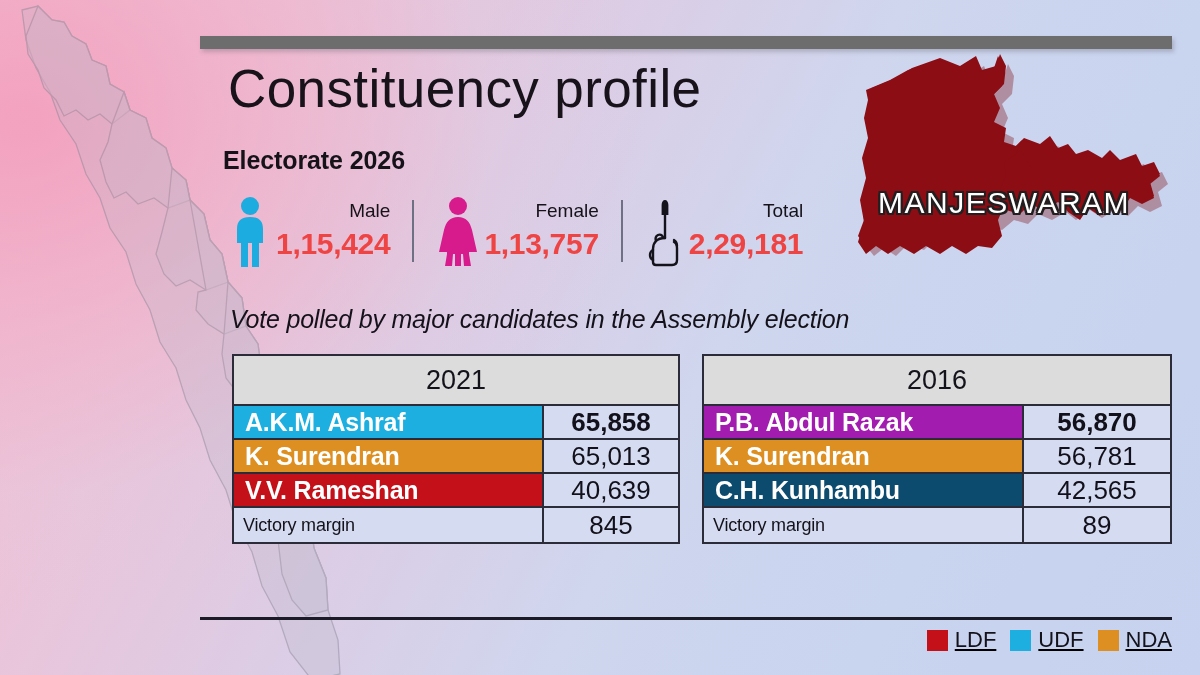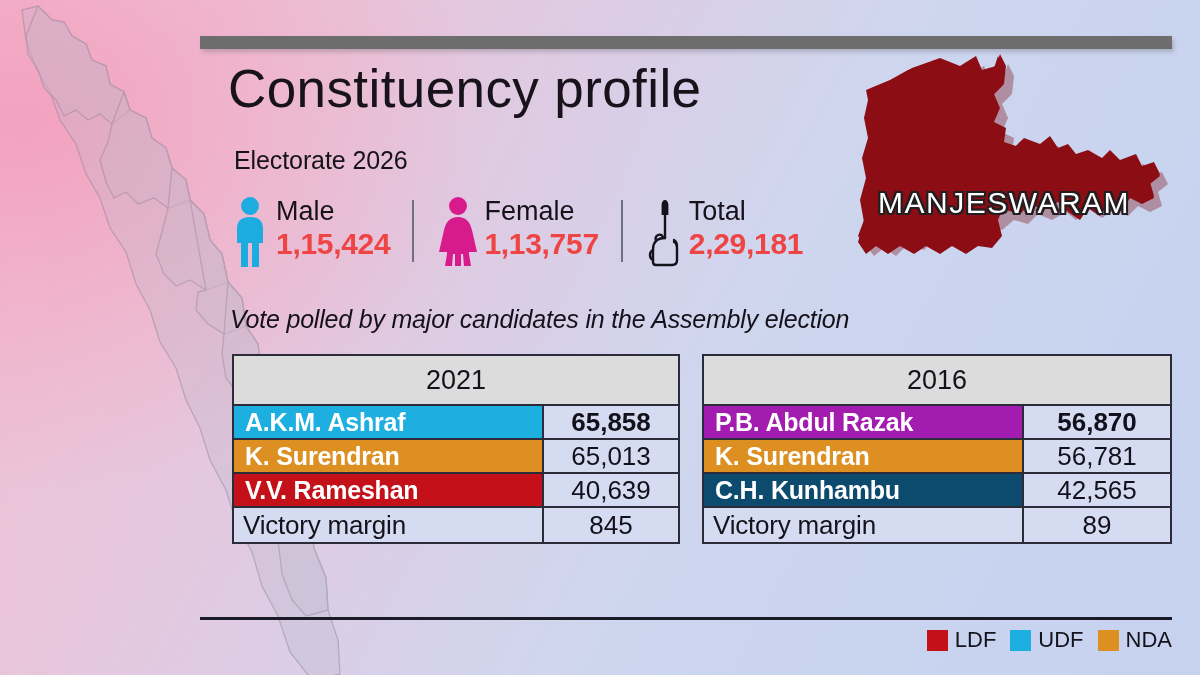--- a/index.html
+++ b/index.html
@@ -28,28 +28,28 @@
 
   
   #title {
     position:absolute; left:228px; top:58px;
     font-size:53px; font-weight:300; letter-spacing:0.4px;
     color:#18121b; white-space:nowrap;
   }
 
   
   #electorate-label {
-    position:absolute; left:234px; top:146px;
-    font-size:25px; font-weight:normal; color:#15121a; letter-spacing:-0.1px;
+    position:absolute; left:223px; top:146px;
+    font-size:25px; font-weight:bold; color:#15121a; letter-spacing:-0.1px;
   }
   #stats { position:absolute; left:228px; top:196px; display:flex; align-items:flex-start; }
   .stat { display:flex; align-items:flex-start; }
   .stat-ico { width:44px; height:72px; flex:0 0 44px; position:relative; }
   .stat-txt { margin-left:4px; display:flex; flex-direction:column; }
-  .stat-name { font-size:27px; font-weight:400; color:#16121a; line-height:30px; }
+  .stat-name { font-size:19px; font-weight:400; color:#16121a; line-height:30px;text-align:right; }
   .stat-val  { font-size:30px; font-weight:bold; color:#ef4444; line-height:36px; letter-spacing:-0.3px;}
   .vdiv { width:2px; height:62px; background:#6e7083; margin:4px 22px 0 22px; flex:0 0 2px; }
 
   
   #subtitle {
     position:absolute; left:230px; top:305px;
     font-size:25px; font-style:italic; font-weight:500; color:#14111a;
     letter-spacing:-0.2px;
   }
 
@@ -83,27 +83,27 @@
     padding-left:11px; font-size:25px; font-weight:bold; color:#ffffff;
     letter-spacing:-0.2px; white-space:nowrap; overflow:hidden;
   }
   .num {
     flex:0 0 136px; border-left:2px solid #2b2b3a; background:#d5dcf2;
     display:flex; align-items:center; justify-content:center;
     font-size:26px; color:#12101a;
   }
   #table-2016 .num { flex:0 0 148px; }
   .num.bold { font-weight:bold;margin-left:41px; }
-  .vrow.margin .cand { color:#14121a; font-weight:400; font-size:26px; padding-left:9px; }
+  .vrow.margin .cand { color:#14121a; font-weight:400; font-size:18px; padding-left:9px; }
   .vrow.margin { background:#d5dcf2; }
 
   
   #legend {
     position:absolute; right:28px; top:627px;
-    display:flex; align-items:center; gap:14px;
+    display:flex; align-items:center; gap:14px;text-decoration:underline;
   }
   .lg { display:flex; align-items:center; gap:7px; }
   .lg-sw { width:21px; height:21px; flex:0 0 21px; }
   .lg-tx { font-size:22px; color:#14121a; }
 </style>
 </head>
 <body>
 
 <svg id="kerala" viewBox="0 0 430 690" preserveAspectRatio="none">
   <g fill="#b9b6c6" fill-opacity="0.55" stroke="#8b8898" stroke-width="1.3">

